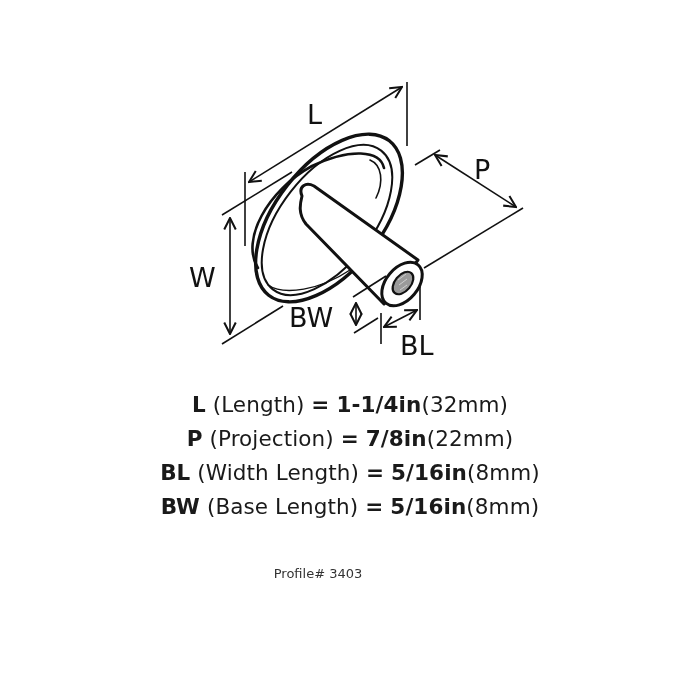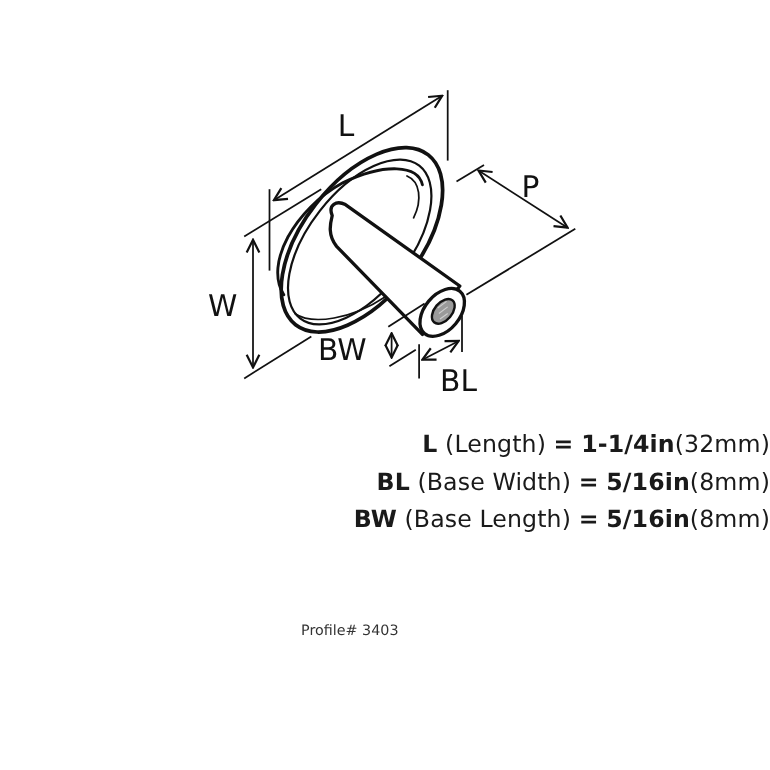--- a/index.html
+++ b/index.html
@@ -1,20 +1,20 @@
 <!DOCTYPE html>
 <html><head>
 <meta charset="utf-8">
 <style>
   html, body { margin:0; padding:0; background:#ffffff; }
   body { width:700px; height:700px; position:relative; overflow:hidden;
          font-family:"DejaVu Sans", "Liberation Sans", sans-serif; color:#1a1a1a; }
   #diagram { position:absolute; left:0; top:0; width:700px; height:380px; }
   .dim-label { font-family:"DejaVu Sans", sans-serif; font-size:27px; font-weight:500; fill:#111; }
-  .specs { position:absolute; left:0; top:388px; width:700px; text-align:right; }
+  .specs { position:absolute; left:0; top:388px; width:700px; text-align:center; }
   .spec-line { height:34px; line-height:34px; font-size:21.5px; letter-spacing:0.1px; white-space:nowrap; }
   .spec-key { font-weight:bold; }
   .spec-desc { font-weight:normal; }
   .spec-eq { font-weight:bold; }
   .spec-val { font-weight:bold; }
   .spec-mm { font-weight:normal; }
   .profile { position:absolute; left:0; top:566px; width:636px; text-align:center;
              font-size:13px; color:#333; }
 </style>
 </head>
@@ -79,22 +79,28 @@
 </svg>
 
 <div class="specs">
   <div class="spec-line">
     <span class="spec-key">L</span>
     <span class="spec-desc">(Length)</span>
     <span class="spec-eq">=</span>
     <span class="spec-val">1-1/4in</span><span class="spec-mm">(32mm)</span>
   </div>
   <div class="spec-line">
+    <span class="spec-key">P</span>
+    <span class="spec-desc">(Projection)</span>
+    <span class="spec-eq">=</span>
+    <span class="spec-val">7/8in</span><span class="spec-mm">(22mm)</span>
+  </div>
+  <div class="spec-line">
     <span class="spec-key">BL</span>
-    <span class="spec-desc">(Base Width)</span>
+    <span class="spec-desc">(Width Length)</span>
     <span class="spec-eq">=</span>
     <span class="spec-val">5/16in</span><span class="spec-mm">(8mm)</span>
   </div>
   <div class="spec-line">
     <span class="spec-key">BW</span>
     <span class="spec-desc">(Base Length)</span>
     <span class="spec-eq">=</span>
     <span class="spec-val">5/16in</span><span class="spec-mm">(8mm)</span>
   </div>
 </div>

